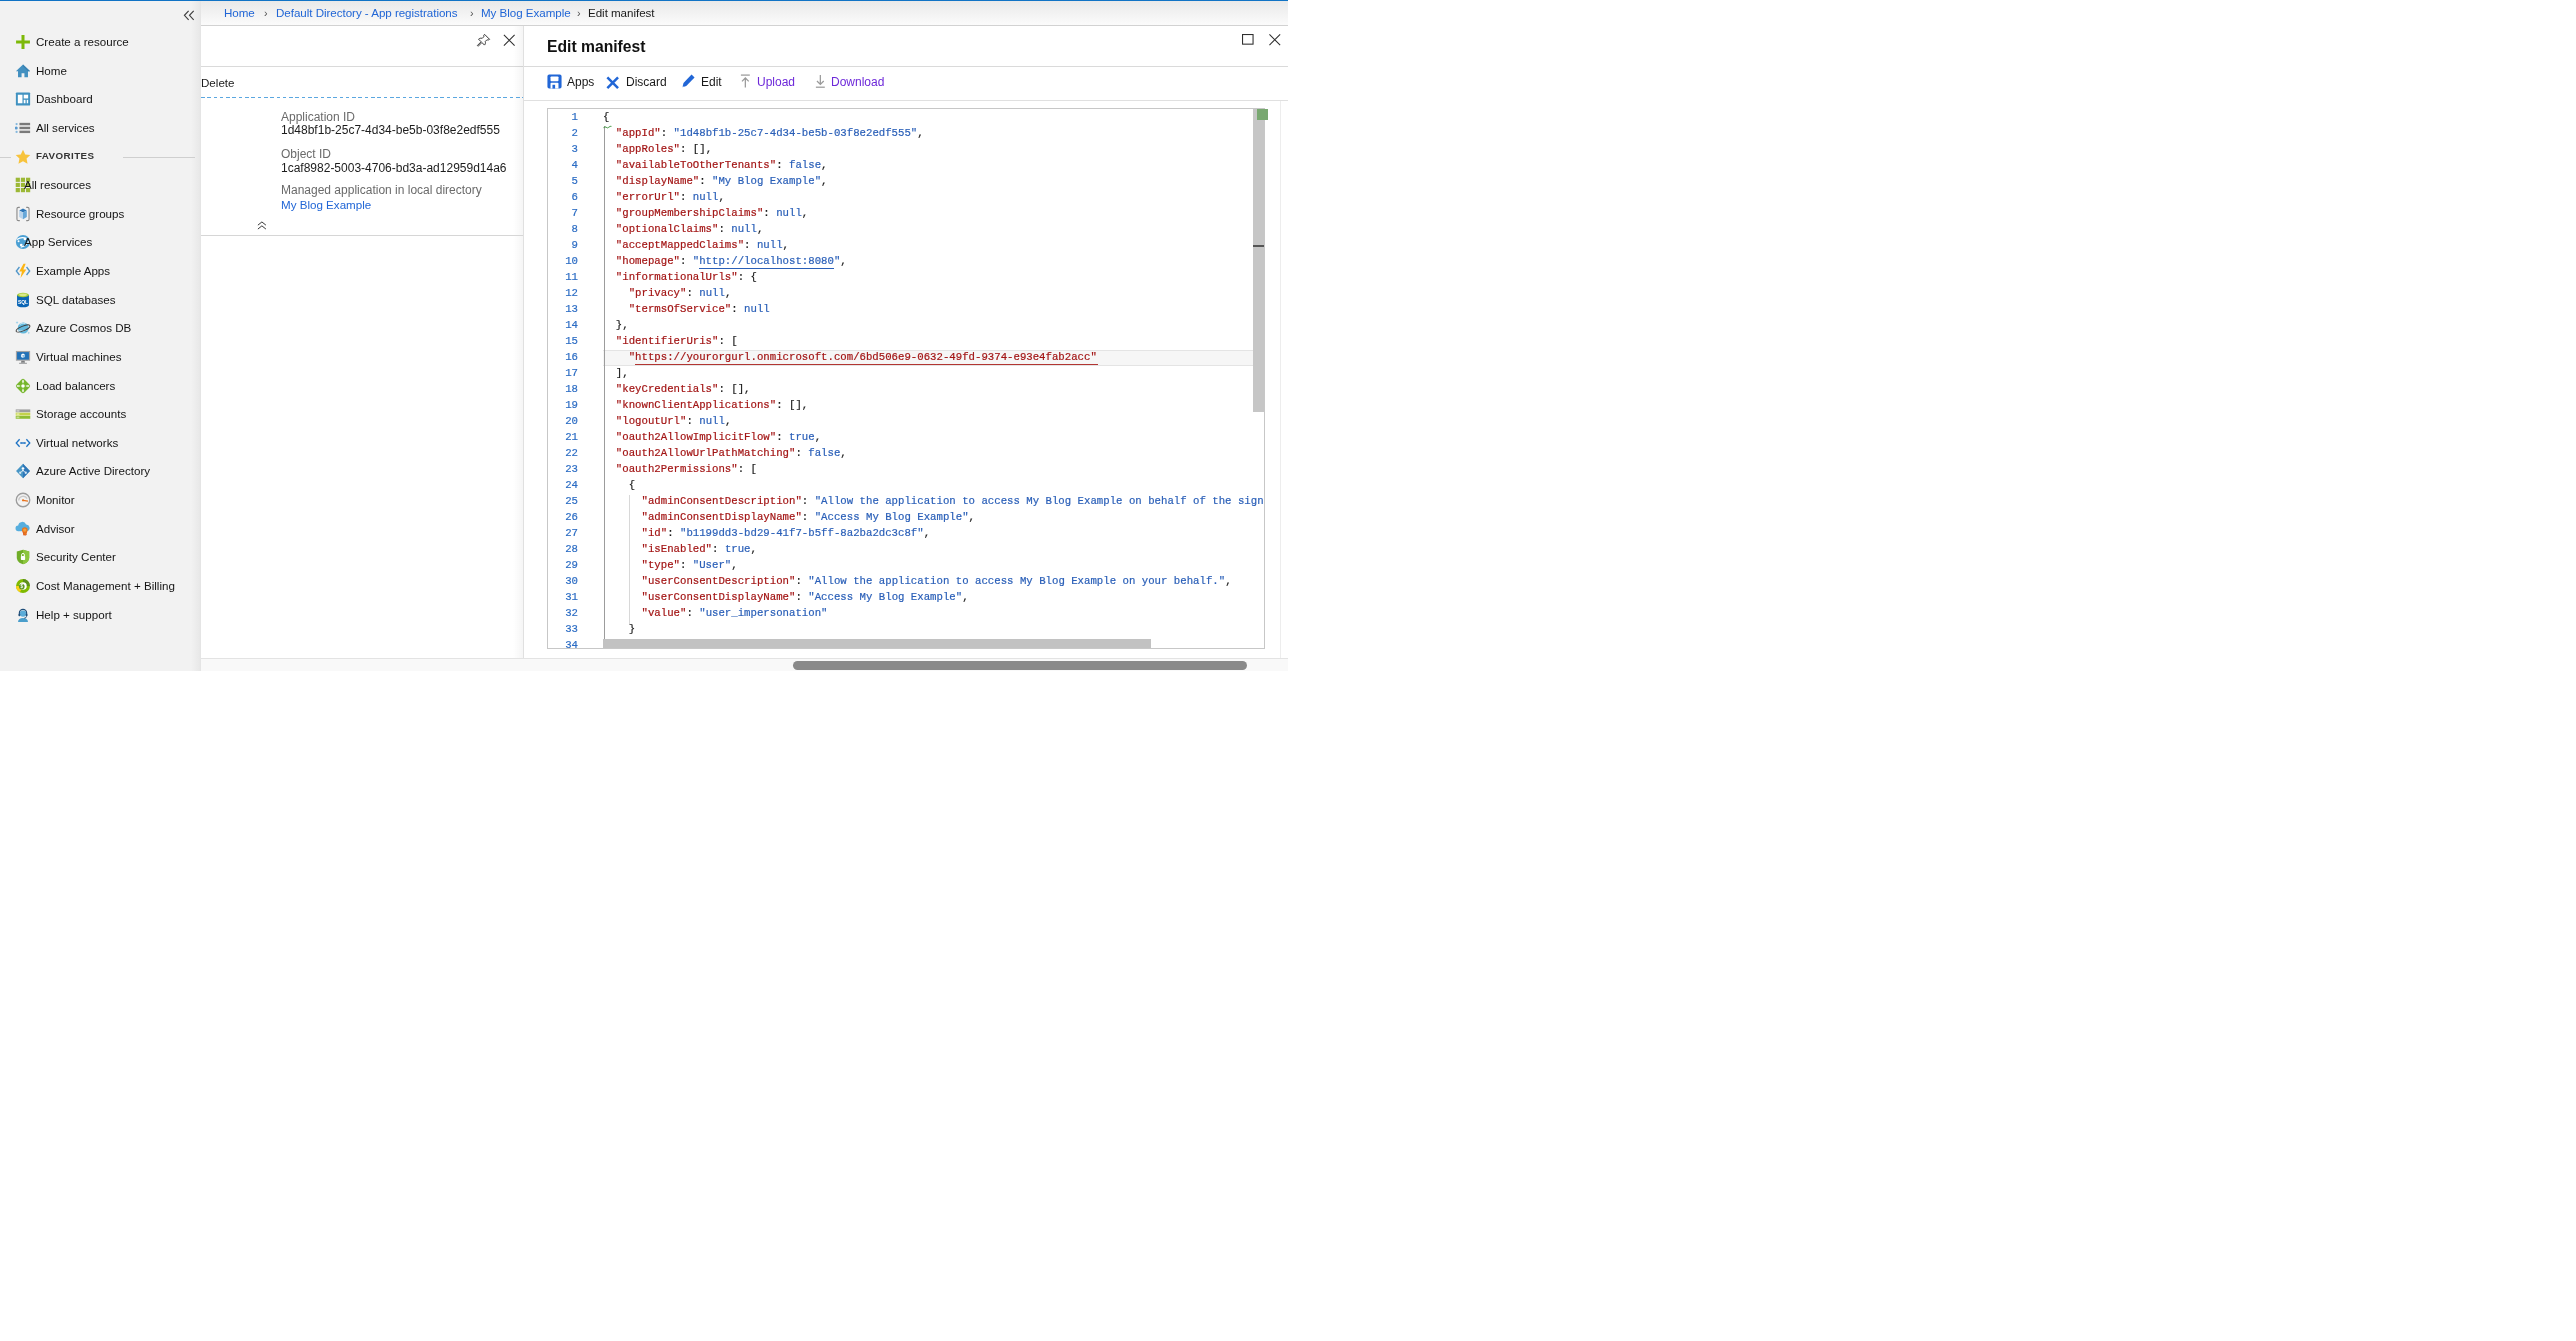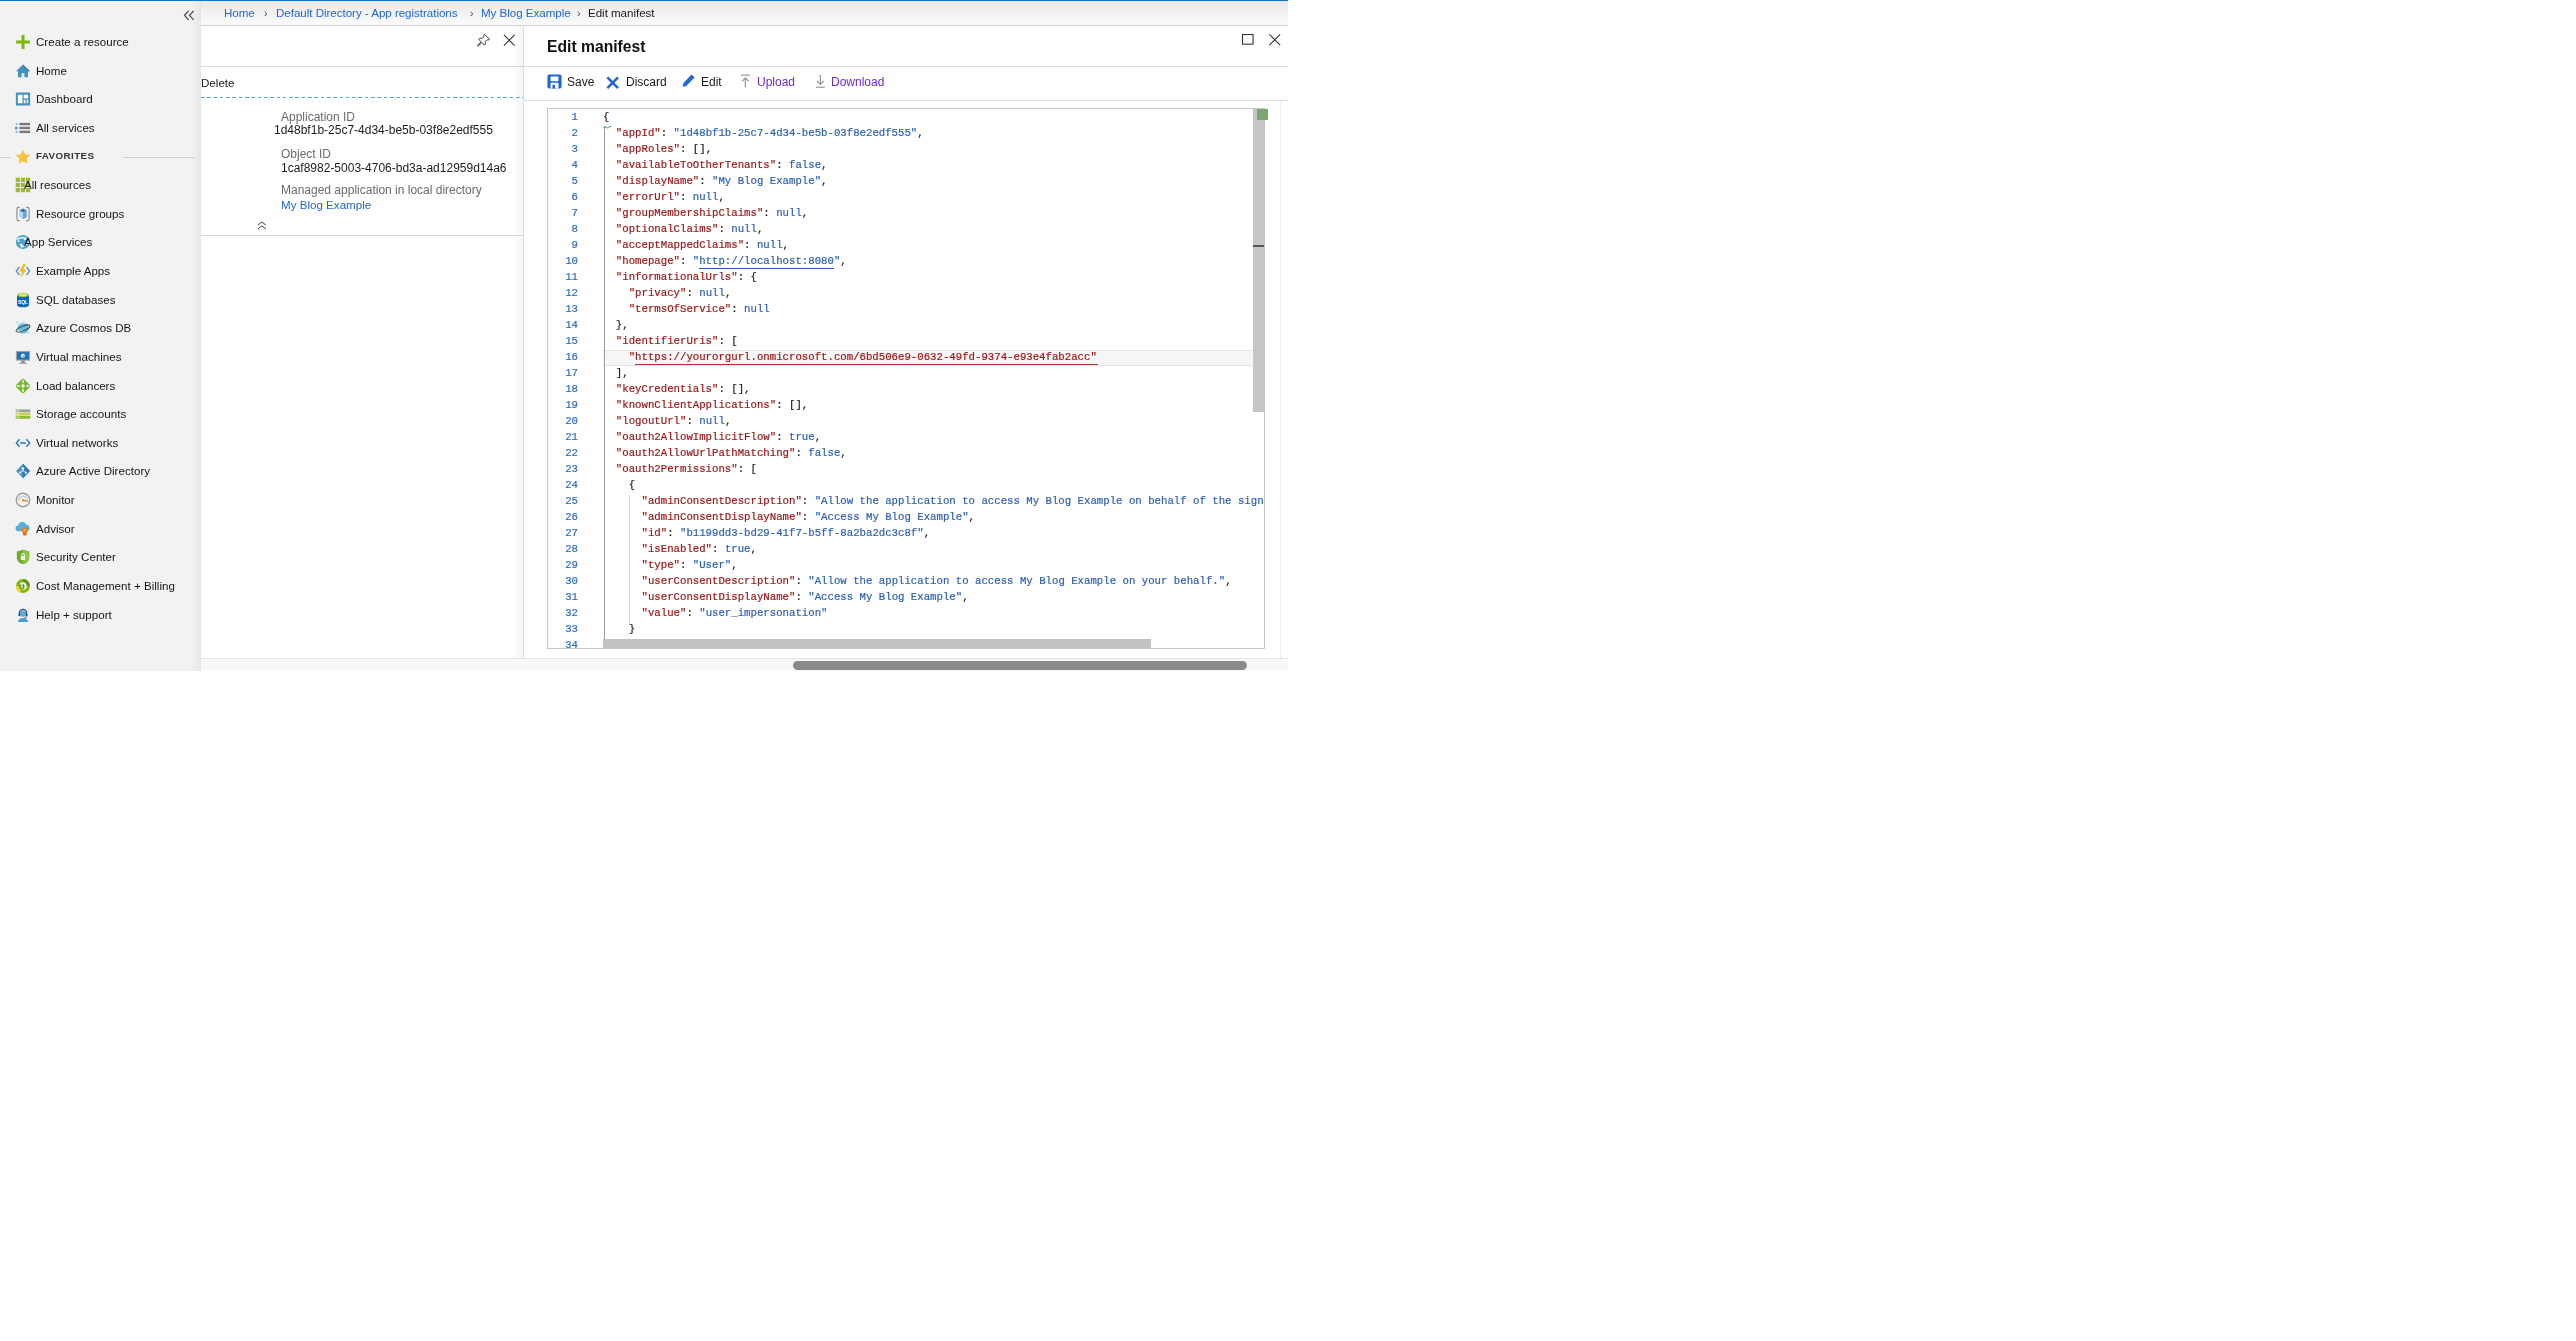--- a/index.html
+++ b/index.html
@@ -274,21 +274,21 @@
 
 <svg class="abs" style="left:476px;top:33px" width="15" height="15" viewBox="0 0 17 17">
   <path d="M9.8 1.6l5.6 5.6c-.8.7-2 .9-3 .5l-1.9 1.9c.5 1.4.2 3-.9 4.1l-2.9-2.9-4.2 4.2-.9-.9 4.2-4.2L2.9 7c1.1-1.1 2.7-1.4 4.1-.9l1.9-1.9c-.4-1-.2-2.2.9-2.6z" fill="none" stroke="#2f2f2f" stroke-width="1.1"></path>
 </svg>
 <svg class="abs" style="left:503px;top:34px" width="12.5" height="12.5" viewBox="0 0 14 14">
   <path d="M1 1l12 12M13 1L1 13" stroke="#2f2f2f" stroke-width="1.2"></path>
 </svg>
 <div class="abs" style="left:201px;top:75px;font-size:11.6px;color:#1a1a1a;line-height:15px">Delete</div>
 <div class="abs" id="dashedline"></div>
 <div class="abs mlabel" style="left:281px;top:110px">Application ID</div>
-<div class="abs mvalue" style="left:274px;top:123px">1d48bf1b-25c7-4d34-be5b-03f8e2edf555</div>
+<div class="abs mvalue" style="left:281px;top:123px">1d48bf1b-25c7-4d34-be5b-03f8e2edf555</div>
 <div class="abs mlabel" style="left:281px;top:147px">Object ID</div>
 <div class="abs mvalue" style="left:281px;top:161px">1caf8982-5003-4706-bd3a-ad12959d14a6</div>
 <div class="abs mlabel" style="left:281px;top:183px">Managed application in local directory</div>
 <div class="abs mlink" style="left:281px;top:198px">My Blog Example</div>
 <svg class="abs" style="left:257px;top:221px" width="9.8" height="9" viewBox="0 0 11 10">
   <path d="M1 4.6L5.5 1 10 4.6M1 9L5.5 5.4 10 9" stroke="#333" stroke-width="1.1" fill="none"></path>
 </svg>
 <div class="abs" id="midline2"></div>
 
 <div class="abs" id="rtitle">Edit manifest</div>
@@ -298,21 +298,21 @@
 <svg class="abs" style="left:1269px;top:34px" width="11.6" height="11.6" viewBox="0 0 13 13">
   <path d="M.5.5l12 12M12.5.5l-12 12" stroke="#2f2f2f" stroke-width="1.2"></path>
 </svg>
 
 <svg class="abs" style="left:547px;top:74px" width="15" height="15" viewBox="0 0 17 17">
   <path d="M2.5.5h12A2 2 0 0 1 16.5 2.5v12a2 2 0 0 1-2 2h-12a2 2 0 0 1-2-2v-12a2 2 0 0 1 2-2z" fill="#2166d6"></path>
   <rect x="4" y="2.8" width="9" height="5.4" rx="1" fill="#fff"></rect>
   <path d="M4 16.5V11a1 1 0 0 1 1-1h7a1 1 0 0 1 1 1v5.5z" fill="#fff"></path>
   <rect x="6.2" y="12.2" width="3" height="4.3" fill="#2166d6"></rect>
 </svg>
-<div class="abs tb-label" style="left:567px;top:74px">Save</div>
+<div class="abs tb-label" style="left:567px;top:74px">Apps</div>
 <svg class="abs" style="left:606px;top:76px" width="13.4" height="13.4" viewBox="0 0 15 15">
   <path d="M1.5 1.5l12 12M13.5 1.5l-12 12" stroke="#2166d6" stroke-width="2.8"></path>
 </svg>
 <div class="abs tb-label" style="left:626px;top:74px">Discard</div>
 <svg class="abs" style="left:680px;top:73px" width="17" height="17" viewBox="0 0 19 19">
   <path d="M12.9 1.7l3.4 3.4-9.3 9.3-4.3 1.4 1.2-4.5z" fill="#2166d6"></path>
   <path d="M2.7 15.9l1.4-.4-1-1z" fill="#fff"></path>
 </svg>
 <div class="abs tb-label" style="left:701px;top:74px">Edit</div>
 <svg class="abs" style="left:740px;top:74px" width="10.7" height="14.3" viewBox="0 0 12 16">

